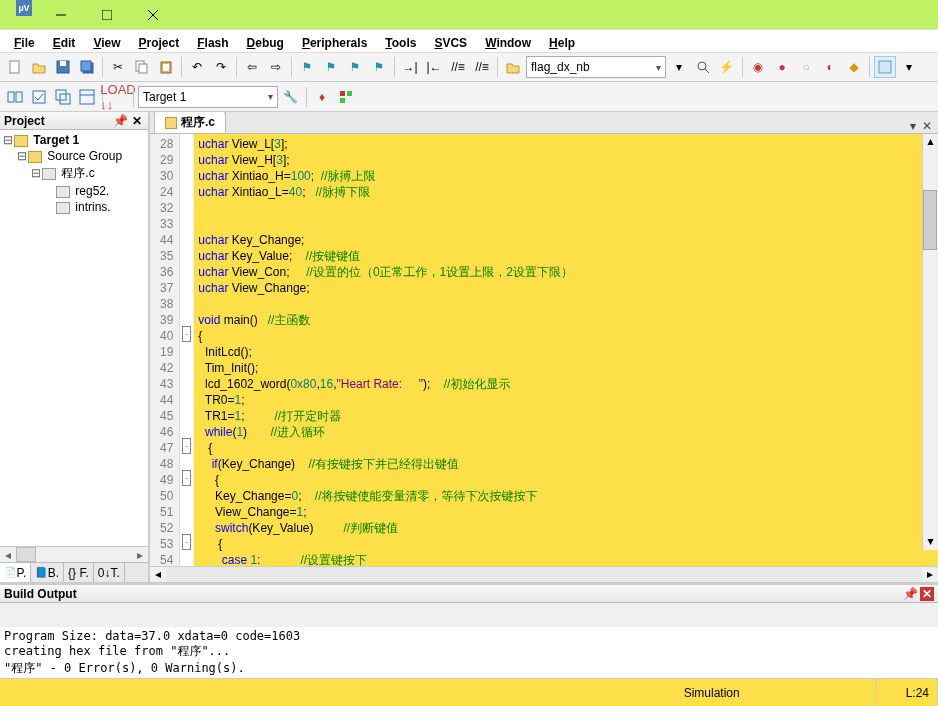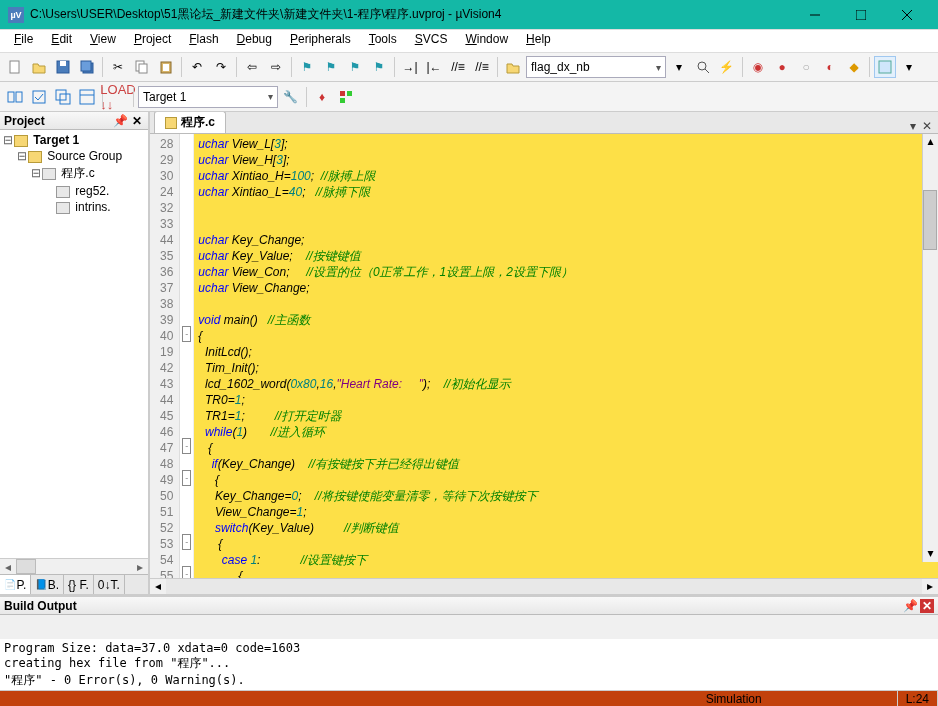--- a/index.html
+++ b/index.html
@@ -1,22 +1,22 @@
 <!DOCTYPE html>
 <html><head>
 <meta charset="utf-8">
 <style>
 * { margin: 0; padding: 0; box-sizing: border-box; font-family: "Segoe UI", Tahoma, sans-serif; font-size: 12px; }
 body { width: 938px; height: 706px; background: #f0f0f0; display: flex; flex-direction: column; overflow: hidden; }
-.titlebar { height: 30px; background: #14b8a6; display: flex; align-items: center; padding: 0 8px; border-bottom: 1px solid #ddd; }
+.titlebar { height: 30px; background: #bef264; display: flex; padding: 0 16px; border-bottom: 1px solid #ddd; }
 .titlebar .icon { width: 16px; height: 16px; background: #4a7dbb; margin-right: 6px; display:flex;align-items:center;justify-content:center;color:#fff;font-size:9px;font-weight:bold;}
 .titlebar .title { flex: 1; color: #000; }
 .winbtns { display: flex; }
 .winbtn { width: 46px; height: 30px; display:flex; align-items:center; justify-content:center; }
-.menubar { height: 22px; background: #fff; display: flex; align-items: flex-start; padding: 0 6px; gap: 2px; }
+.menubar { height: 22px; background: #fff; display: flex; align-items: flex-end; padding: 0 6px; gap: 2px; font-weight: bold; }
 .menuitem { padding: 2px 8px; cursor: default; }
 .menuitem u { text-decoration: underline; }
 .toolbar { height: 30px; background: #f4f4f4; border-top:1px solid #ddd; border-bottom:1px solid #ccc; display: flex; align-items: center; padding: 0 4px; gap:2px; }
 .tbtn { width: 22px; height: 22px; display:flex; align-items:center; justify-content:center; border:1px solid transparent; }
 .tsep { width:1px; height:20px; background:#ccc; margin:0 2px; }
 .combo { height:22px; border:1px solid #aab; background:#fff; padding:0 18px 0 4px; position:relative; display:flex;align-items:center; min-width:120px;}
 .combo::after { content:"▾"; position:absolute; right:4px; color:#555; font-size:10px;}
 .main { flex:1; display:flex; overflow:hidden; }
 .left { width:150px; display:flex; flex-direction:column; border-right:2px solid #ccc; background:#fff; }
 .panetitle { height:18px; background:linear-gradient(#f8f8f8,#e8e8e8); border-bottom:1px solid #bbb; display:flex;align-items:center; padding:0 4px; font-weight:bold;}
@@ -38,43 +38,42 @@
 .edtabs { height:22px; background:#e8e8e8; display:flex; align-items:flex-end; padding-left:4px; border-bottom:1px solid #bbb;}
 .edtab { background:#fff; border:1px solid #bbb; border-bottom:none; padding:2px 10px; display:flex;align-items:center; gap:4px; border-radius:3px 3px 0 0;}
 .edtab .fic2 { width:12px;height:12px;background:#f7d774;border:1px solid #b89b3a;}
 .edtabs .tctrl { margin-left:auto; padding:0 6px; display:flex; gap:6px; color:#444;}
 .editor { flex:1; display:flex; overflow:auto; font-family: Consolas, "Courier New", monospace; font-size:13px; background:#fde047; position:relative;}
 .gutter { background:#f0f0f0; color:#808080; text-align:right; padding:2px 6px 2px 10px; user-select:none; border-right:1px solid #ddd;}
 .gutter div { height:16px; line-height:16px;}
 .fold { width:14px; background:#fff; border-right:1px solid #eee;}
 .fold div { height:16px; display:flex;align-items:center;justify-content:center; color:#888; font-size:9px;}
 .foldbox { width:9px;height:9px;border:1px solid #888;display:flex;align-items:center;justify-content:center;font-size:8px;line-height:8px;}
-.code { flex:1; padding:2px 4px; white-space:pre;font-style:italic; }
+.code { flex:1; padding:2px 4px; white-space:pre; }
 .code div { height:16px; line-height:16px;}
 .kw { color:#0000ff; }
 .num { color:#008080; }
 .str { color:#800080; }
 .cmt { color:#008000; }
 .ident { color:#000; }
 .edscroll { display:flex; height:16px; background:#f0f0f0; border-top:1px solid #ccc;}
 .edscroll .track{flex:1;background:#e8e8e8;}
 .vscroll { width:16px; background:#f0f0f0; border-left:1px solid #ccc; position:absolute; right:0; top:0; bottom:16px; display:flex;flex-direction:column;}
 .vscroll .thumb{ background:#cdcdcd; border:1px solid #aaa; width:14px; height:60px; margin-top:40px;}
 .bout { height:96px; display:flex; flex-direction:column; border-top:3px solid #ccc; }
 .bout .body { flex:1; background:#fff; font-family: Consolas, monospace; font-size:12px; padding:2px 4px; white-space:pre; overflow:auto;margin-top:24px;}
-.status { height:16px; background:#c2410c; border-top:1px solid #ccc; display:flex; align-items:center;}
+.status { height:28px; background:#fde047; border-top:1px solid #ccc; display:flex; align-items:center;gap:22px;}
 .status .cell { padding:0 8px; border-right:1px solid #ccc; height:100%; display:flex;align-items:center;}
 svg { display:block; }
 </style>
 </head>
 <body>
 
 <div class="titlebar">
   <div class="icon">µV</div>
-  <div class="title">C:\Users\USER\Desktop\51黑论坛_新建文件夹\新建文件夹\1-程序\程序.uvproj - µVision4</div>
   <div class="winbtns">
     <div class="winbtn">
         <svg width="10" height="10">
           <line x1="0" y1="5" x2="10" y2="5" stroke="#000"></line>
         </svg>
       </div>
     <div class="winbtn">
         <svg width="10" height="10">
           <rect x="0" y="0" width="10" height="10" fill="none" stroke="#000"></rect>
         </svg>

